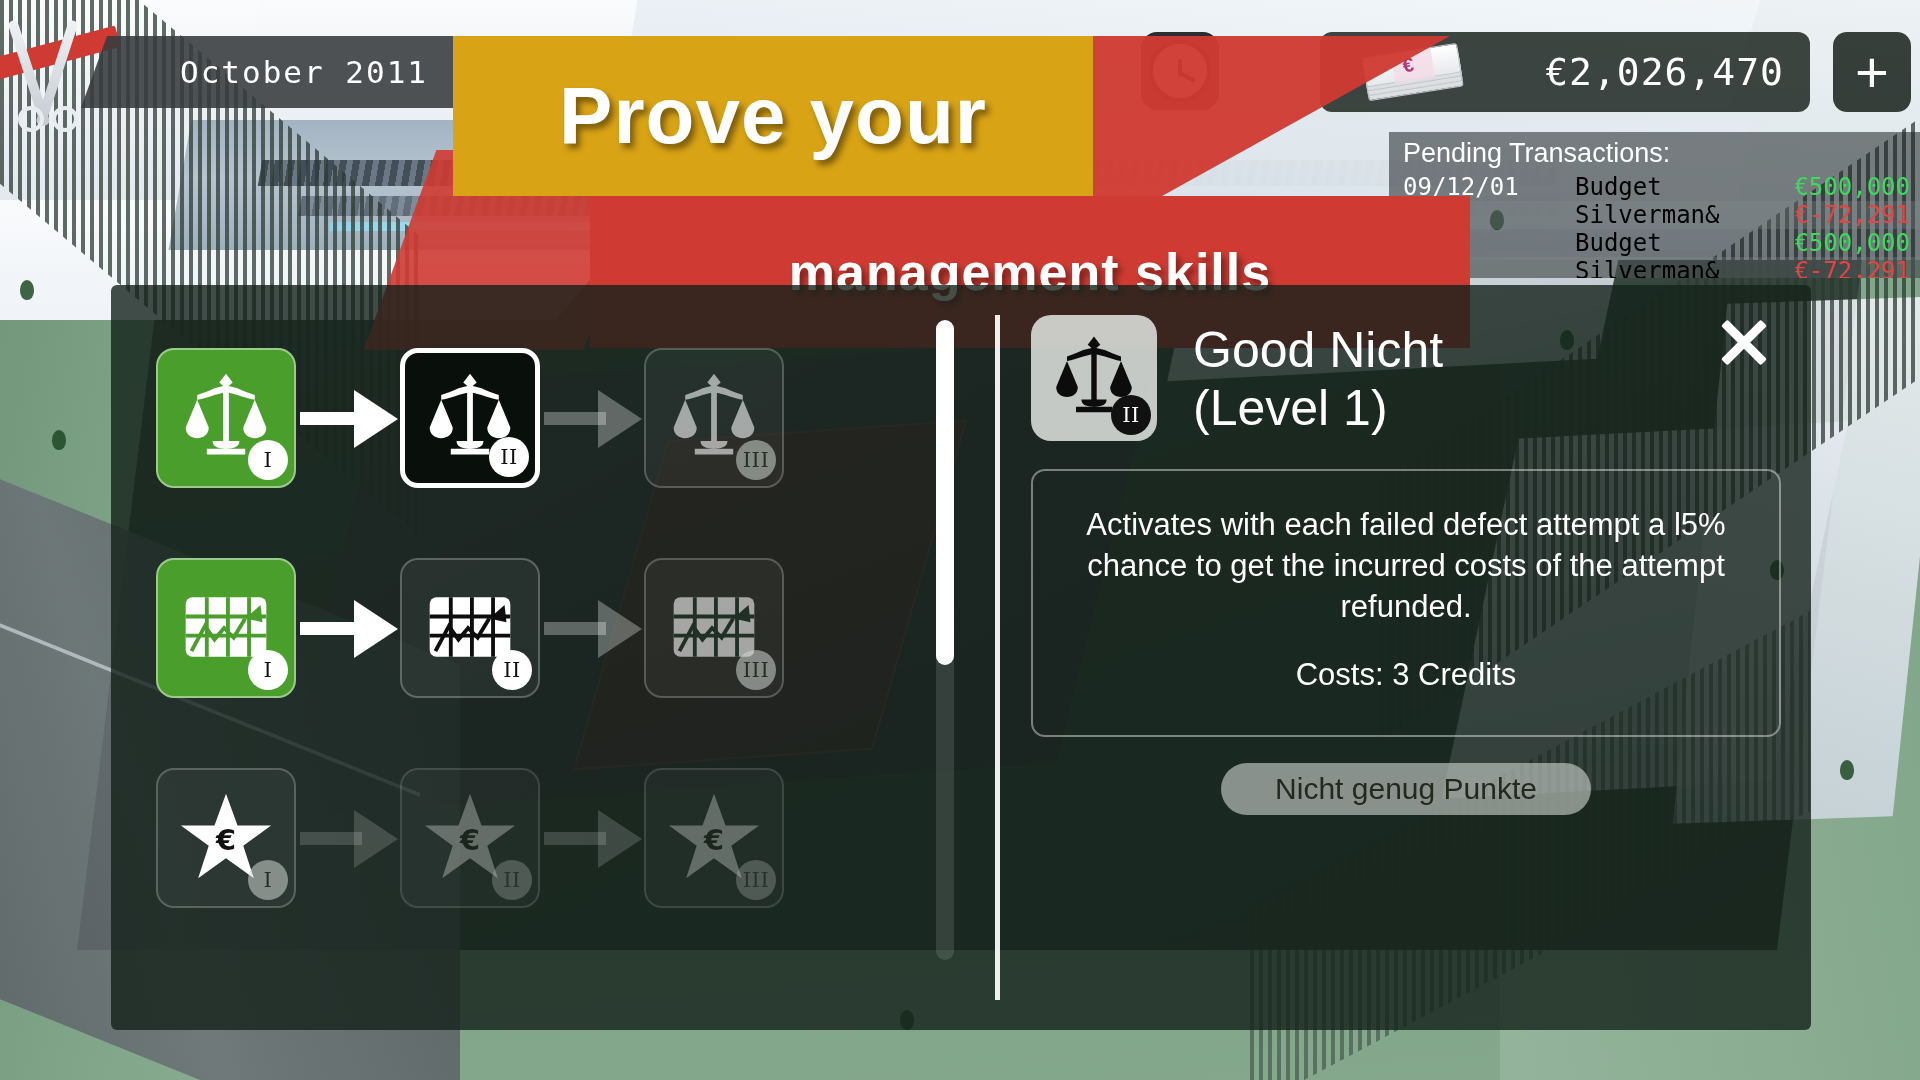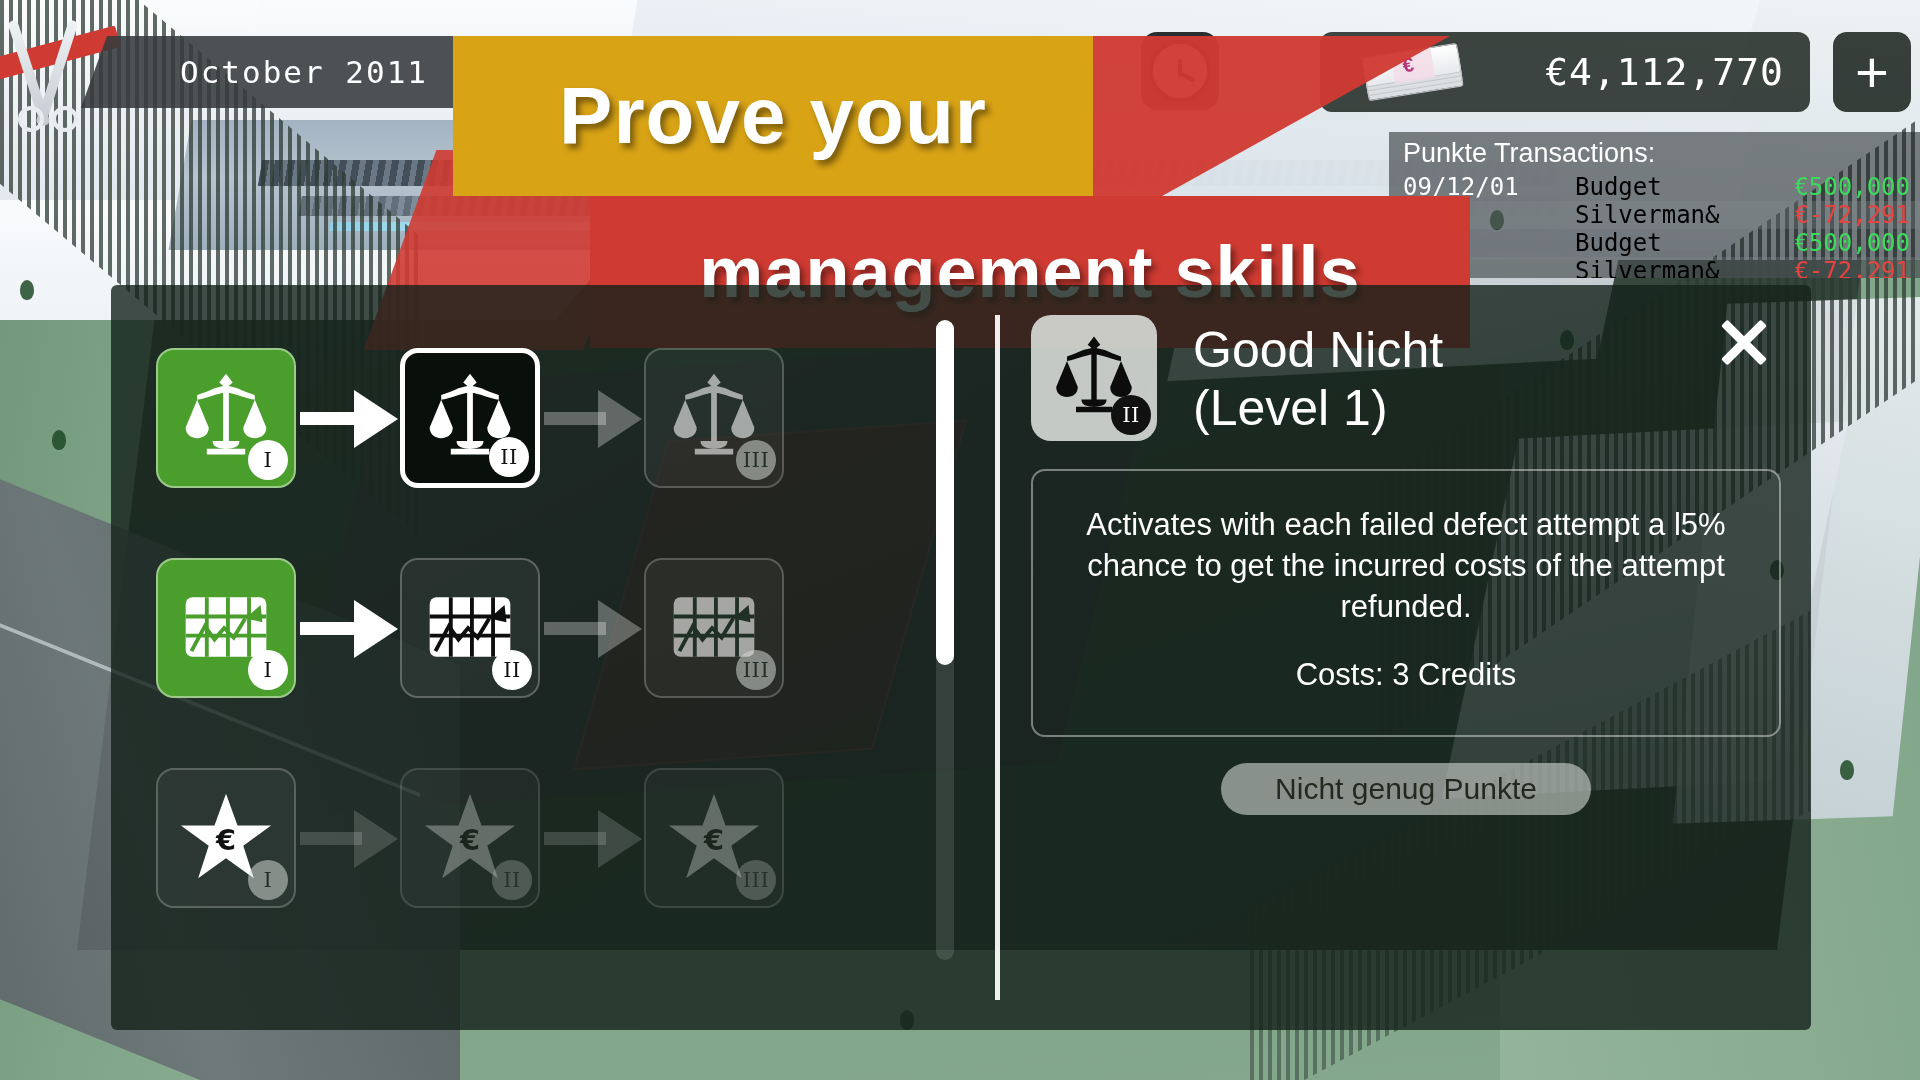--- a/index.html
+++ b/index.html
@@ -169,21 +169,21 @@
   .banner-gold span {
     color:#fff; font-size:80px; font-weight:bold; letter-spacing:1px;
     text-shadow:4px 5px 6px rgba(0,0,0,.45);
   }
   .banner-red {
     position:absolute; left:590px; top:196px; width:880px; height:152px;
     background:#cf3b32; z-index:5;
     display:flex; align-items:center; justify-content:center;
   }
   .banner-red span {
-    color:#fff; font-size:72px; font-weight:bold; letter-spacing:1px;
+    color:#fff; font-size:52px; font-weight:bold; letter-spacing:1px;
     text-shadow:4px 5px 6px rgba(0,0,0,.45);
     text-align:center;
   }
   .banner-wedge {
     position:absolute; left:1090px; top:36px; width:0; height:0; z-index:4;
     border-top:200px solid #cf3b32; border-right:360px solid transparent;
     opacity:.96;
   }
   .banner-wedge2 {
     position:absolute; left:400px; top:150px; width:220px; height:200px; z-index:4;
@@ -330,38 +330,38 @@
   </div>
 
   <div class="clock-btn">
     <div class="clock-face">
       <div class="hand-h"></div>
       <div class="hand-m"></div>
     </div>
   </div>
 
   <div class="money-tab">
-    <span class="money-amt">€4,112,770</span>
+    <span class="money-amt">€2,026,470</span>
   </div>
   <div class="cash-icon">
     <div class="bill b1"></div>
       <div class="bill b2"></div>
       <div class="bill b3"></div>
     <div class="bill b4">
         <div class="band"></div>
         <div class="eur">€</div>
       </div>
   </div>
 
   <div class="plus-btn">
     <span>+</span>
   </div>
 
   <div class="pending">
-    <div class="pending-title">Punkte Transactions:</div>
+    <div class="pending-title">Pending Transactions:</div>
     <div class="ptx-row">
       <span class="ptx-date">09/12/01</span>
       <span class="ptx-name">Budget</span>
       <span class="ptx-amt pos">€500,000</span>
     </div>
     <div class="ptx-row alt">
       <span class="ptx-date">/02</span>
       <span class="ptx-name">Silverman&amp;</span>
       <span class="ptx-amt neg">€-72,291</span>
     </div>

